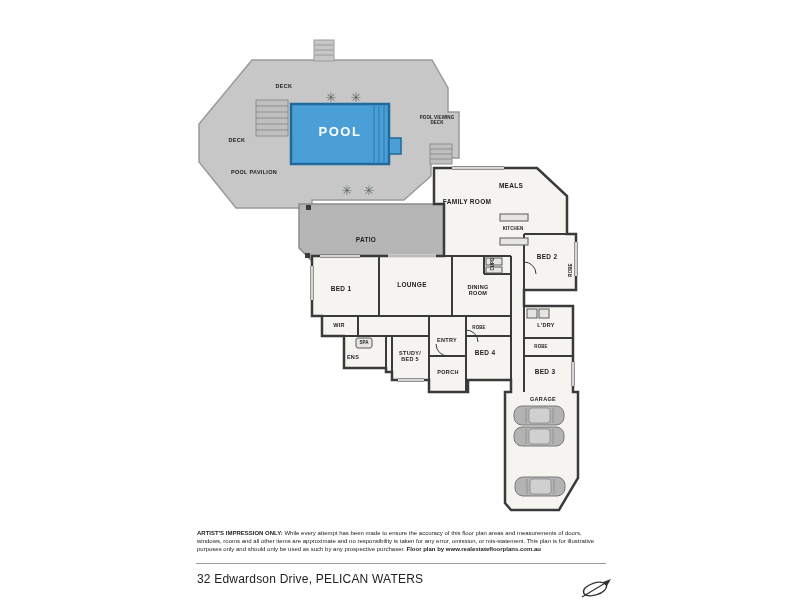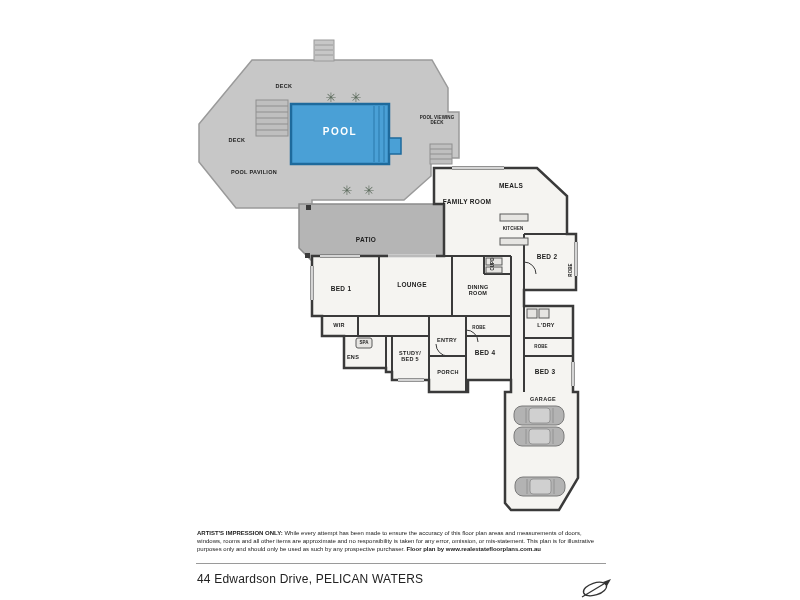--- a/index.html
+++ b/index.html
@@ -9,21 +9,21 @@
   svg.plan { position:absolute; left:0; top:0; }
 
   .room-label {
     position:absolute; transform:translate(-50%,-50%);
     font-size:6.5px; color:#1c1c1c; letter-spacing:0.3px;
     text-align:center; line-height:1.18; white-space:nowrap; font-weight:bold;
   }
   .sm { font-size:5.5px; }
   .xs { font-size:4.5px; letter-spacing:0.1px; }
   .wrap { white-space:normal; }
-  .pool-label { color:#ffffff; font-size:10px; letter-spacing:1.5px; }
+  .pool-label { color:#ffffff; font-size:13px; letter-spacing:1.5px; }
   .vert { transform:translate(-50%,-50%) rotate(-90deg); }
 
   .plant { position:absolute; transform:translate(-50%,-50%); font-size:13px; color:#5c6b5c; }
 
   .disclaimer {
     position:absolute; left:197px; top:530px; width:404px;
     font-size:6px; line-height:1.3; color:#222; text-align:left;
   }
   .disclaimer strong { font-weight:bold; }
   .divider { position:absolute; left:196px; top:563px; width:410px; height:1px; background:#9a9a9a; }
@@ -190,21 +190,21 @@
   <div class="room-label sm" style="left:546px;top:325px">L'DRY</div>
   <div class="room-label xs" style="left:541px;top:347px">ROBE</div>
   <div class="room-label" style="left:545px;top:372px">BED 3</div>
   <div class="room-label sm" style="left:543px;top:399px">GARAGE</div>
   <div class="room-label xs vert" style="left:493px;top:264px">CUPD</div>
   <div class="room-label xs vert" style="left:571px;top:270px">ROBE</div>
 
   <p class="disclaimer"><strong>ARTIST'S IMPRESSION ONLY:</strong> <span>While every attempt has been made to ensure the accuracy of this floor plan areas and measurements of doors, windows, rooms and all other items are approximate and no responsibility is taken for any error, omission, or mis-statement. This plan is for illustrative purposes only and should only be used as such by any prospective purchaser.</span> <strong>Floor plan by www.realestatefloorplans.com.au</strong></p>
 
   <div class="divider"></div>
-  <div class="address">44 Edwardson Drive, PELICAN WATERS</div>
+  <div class="address">32 Edwardson Drive, PELICAN WATERS</div>
 
   <svg class="compass" width="36" height="24" viewBox="0 0 36 24">
     <ellipse cx="17" cy="13" rx="12" ry="6" fill="none" stroke="#333" stroke-width="1.3" transform="rotate(-18 17 13)"></ellipse>
     <line x1="4" y1="21" x2="29" y2="6" stroke="#333" stroke-width="1.3"></line>
     <polygon points="33,3 25,6 29,10" fill="#333"></polygon>
   </svg>
 
 </div>
 
 </body></html>

